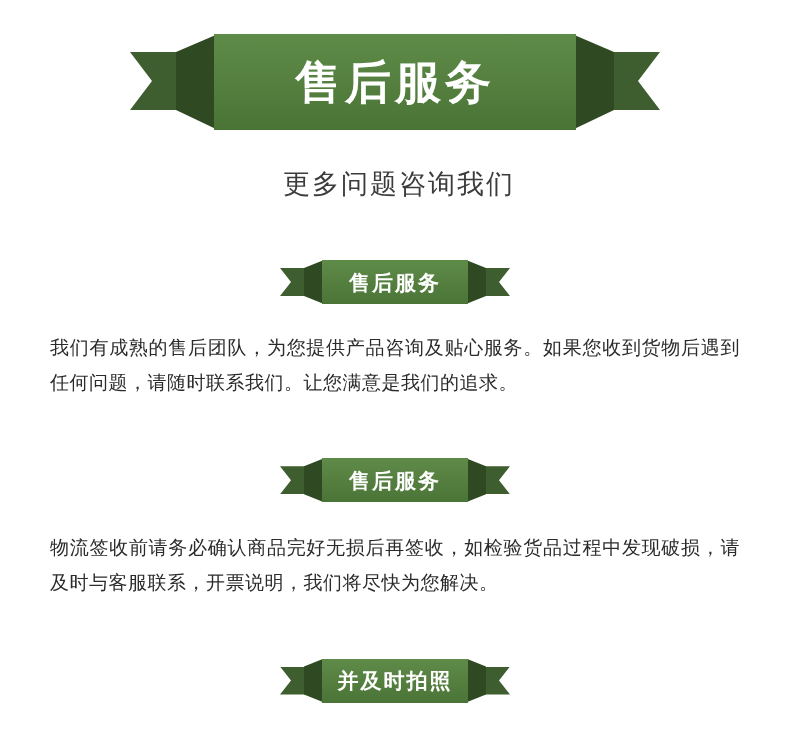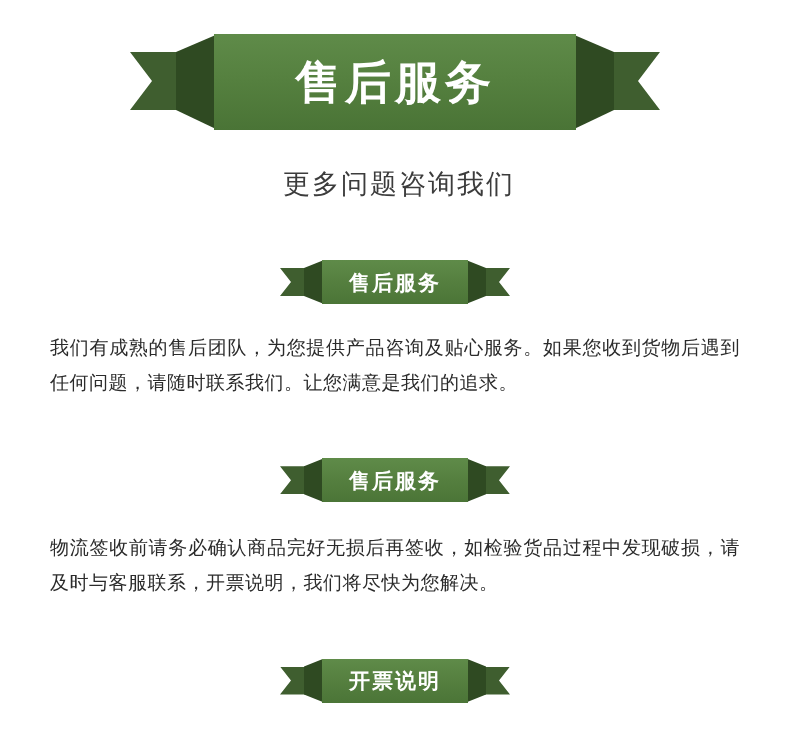--- a/index.html
+++ b/index.html
@@ -207,19 +207,19 @@
     <p class="sec-body">物流签收前请务必确认商品完好无损后再签收，如检验货品过程中发现破损，请及时与客服联系，开票说明，我们将尽快为您解决。</p>
   </div>
 
   <div class="section s3">
     <div class="sec-banner">
       <div class="tail left"></div>
       <div class="tail right"></div>
       <div class="fold left"></div>
       <div class="fold right"></div>
       <div class="center">
-        <span class="label">开票说明</span>
+        <span class="label">并及时拍照</span>
       </div>
     </div>
     <p class="sec-body">如需开具发票，请联系客服确认是否可以开具发票。</p>
   </div>
 
 </div>
 
 </body></html>

